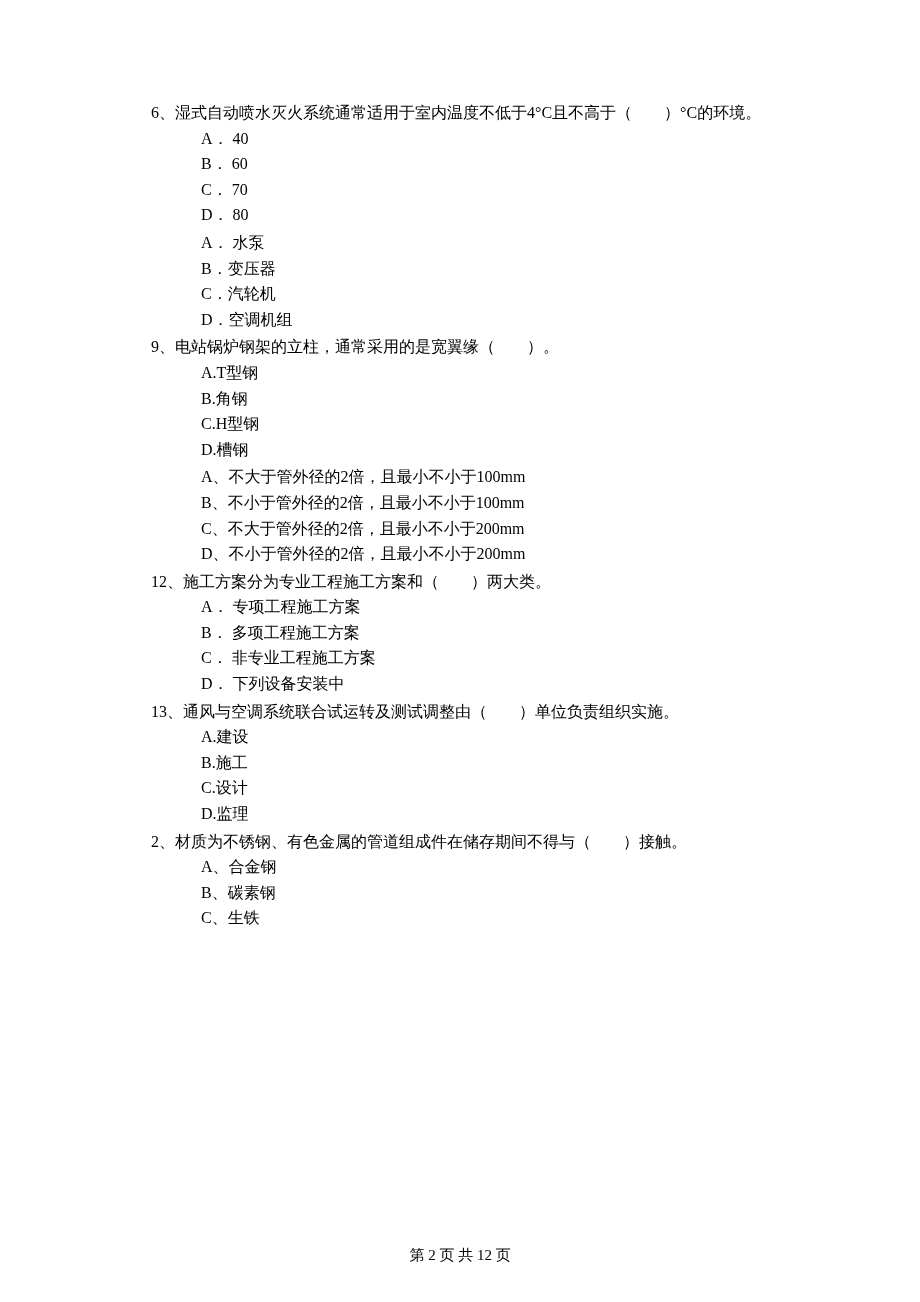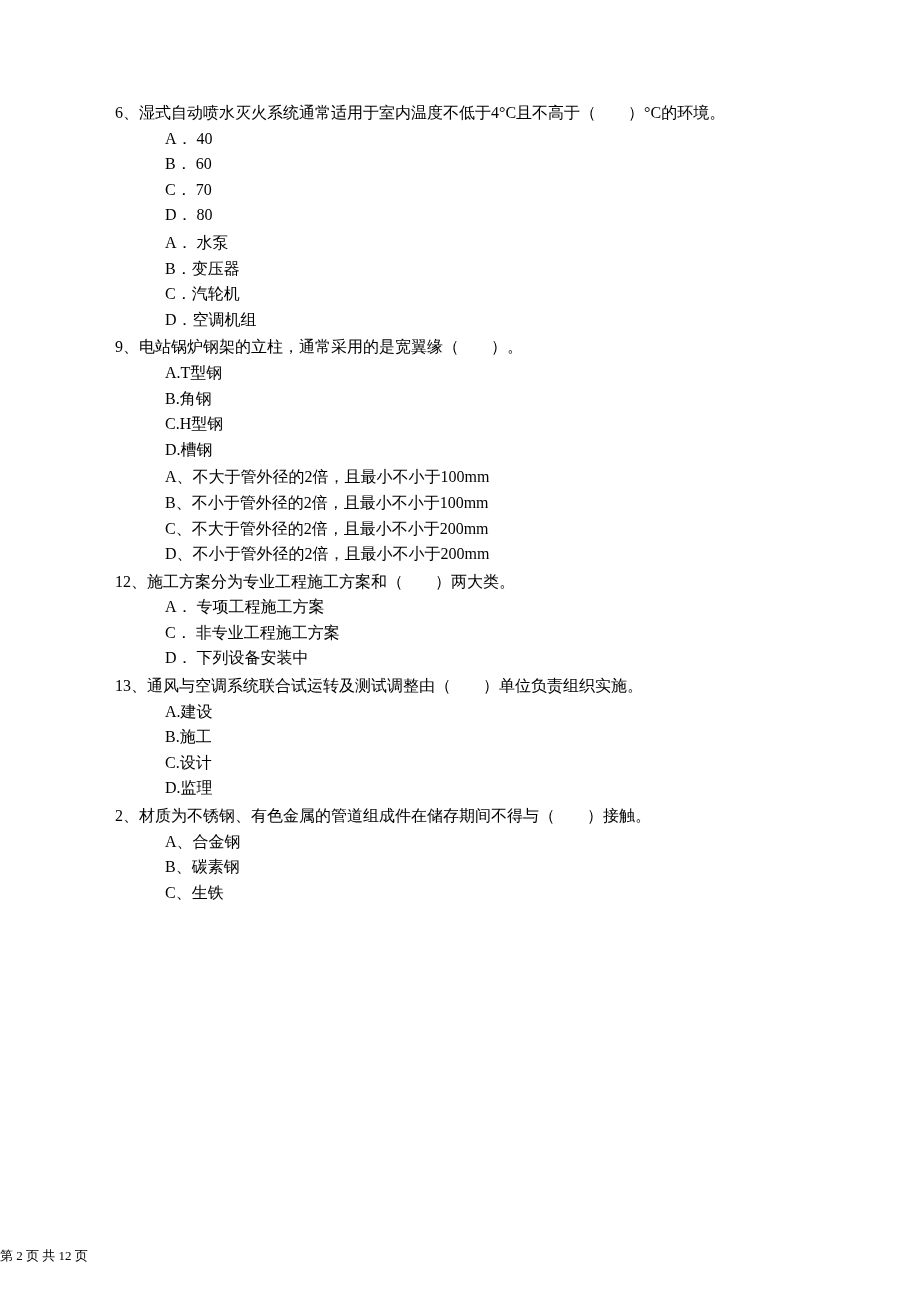--- a/index.html
+++ b/index.html
@@ -13,34 +13,36 @@
     padding: 0;
   }
   .page {
     padding: 100px 115px 40px 115px;
     box-sizing: border-box;
     min-height: 1302px;
     position: relative;
   }
   .question {
     margin-bottom: 2px;
+    margin-left: 36px;
   }
   .question-text {
     margin-left: 0;
   }
   .option {
     margin-left: 50px;
     display: block;
   }
   .footer {
     position: absolute;
     bottom: 35px;
     left: 0;
     right: 0;
-    font-size: 13px;
+    text-align: center;
+    font-size: 15px;
   }
 </style>
 </head>
 <body>
 
 <div class="page">
   <div id="questions-root">
       <div class="question">
         <div class="question-text">6、湿式自动喷水灭火系统通常适用于室内温度不低于4°C且不高于（　　）°C的环境。</div>
         <div class="option">A． 40</div>
@@ -63,20 +65,21 @@
       </div>
       <div class="question">
         <div class="option">A、不大于管外径的2倍，且最小不小于100mm</div>
         <div class="option">B、不小于管外径的2倍，且最小不小于100mm</div>
         <div class="option">C、不大于管外径的2倍，且最小不小于200mm</div>
         <div class="option">D、不小于管外径的2倍，且最小不小于200mm</div>
       </div>
       <div class="question">
         <div class="question-text">12、施工方案分为专业工程施工方案和（　　）两大类。</div>
         <div class="option">A． 专项工程施工方案</div>
+        <div class="option">B． 多项工程施工方案</div>
         <div class="option">C． 非专业工程施工方案</div>
         <div class="option">D． 下列设备安装中</div>
       </div>
       <div class="question">
         <div class="question-text">13、通风与空调系统联合试运转及测试调整由（　　）单位负责组织实施。</div>
         <div class="option">A.建设</div>
         <div class="option">B.施工</div>
         <div class="option">C.设计</div>
         <div class="option">D.监理</div>
       </div>

